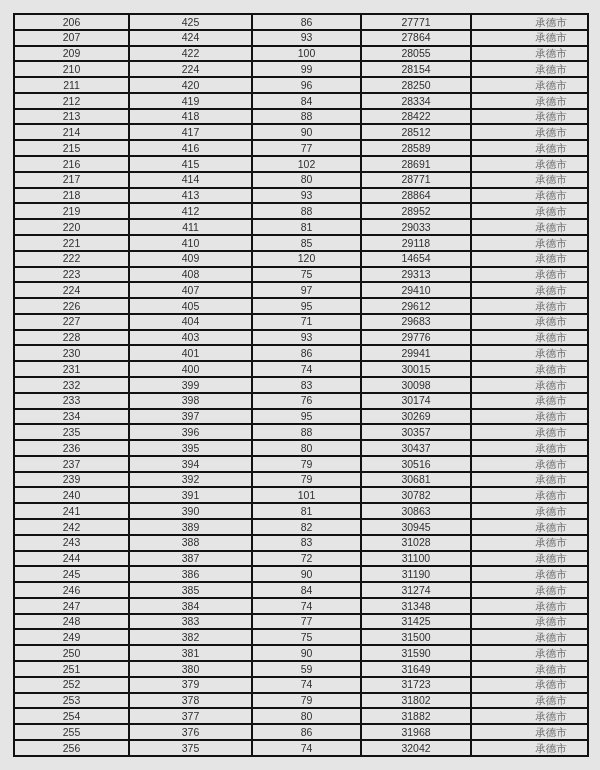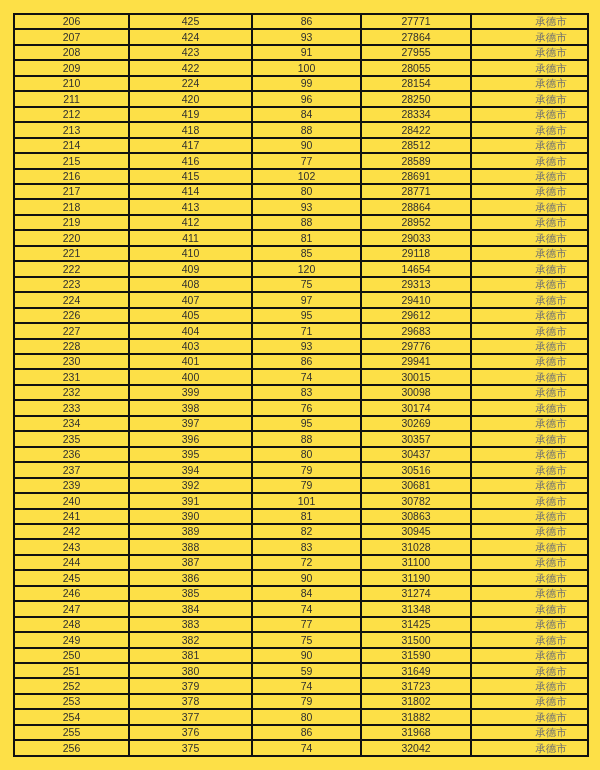--- a/index.html
+++ b/index.html
@@ -4,21 +4,21 @@
 <style>
   html, body {
     margin: 0;
     padding: 0;
     background: #ffffff;
   }
   #page {
     position: relative;
     width: 600px;
     height: 770px;
-    background: #fde047;
+    background: #e5e5e5;
     overflow: hidden;
     font-family: "Liberation Sans", sans-serif;
   }
   table.score-table {
     position: absolute;
     left: 13px;
     top: 13px;
     width: 574px;
     height: 744px;
     border-collapse: collapse;
@@ -66,27 +66,20 @@
           <td class="city-cell">承德市</td>
         </tr>
         <tr>
           <td>207</td>
           <td>424</td>
           <td>93</td>
           <td>27864</td>
           <td class="city-cell">承德市</td>
         </tr>
         <tr>
-          <td>208</td>
-          <td>423</td>
-          <td>91</td>
-          <td>27955</td>
-          <td class="city-cell">承德市</td>
-        </tr>
-        <tr>
           <td>209</td>
           <td>422</td>
           <td>100</td>
           <td>28055</td>
           <td class="city-cell">承德市</td>
         </tr>
         <tr>
           <td>210</td>
           <td>224</td>
           <td>99</td>

